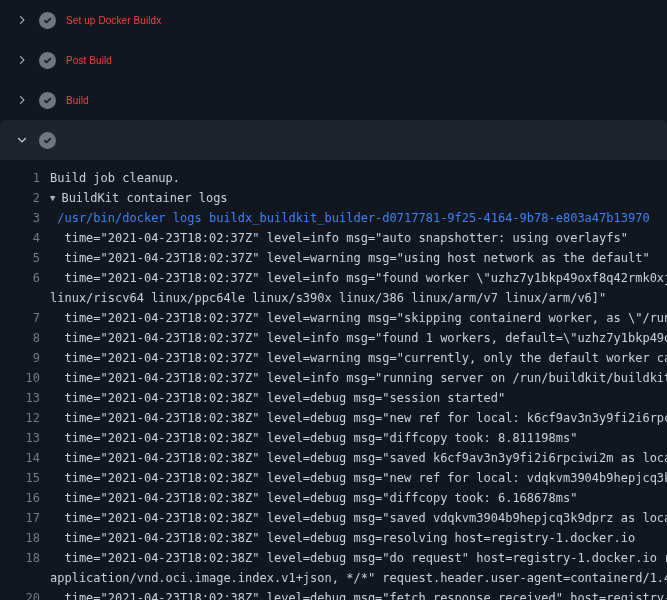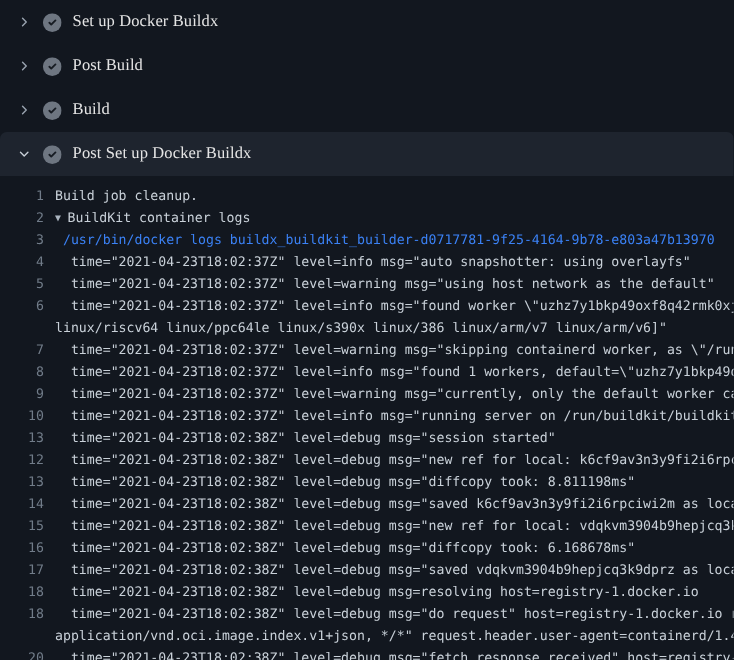--- a/index.html
+++ b/index.html
@@ -23,24 +23,23 @@
     flex:none;
   }
   .check {
     width:17px; height:17px;
     margin-left:9px;
     display:flex; align-items:center; justify-content:center;
     flex:none;
   }
   .step-label {
     margin-left:10px;
-    font-size:15px;
-    color:#e5e5e5;
+    font-size:10px;
+    color:#ef4444;
     letter-spacing:0.1px;
-    font-family:Liberation Serif, serif;
   }
   .log {
     padding-top:8px;
     width:667px;
   }
   .logline {
     height:20px;
     line-height:20px;
     display:flex;
     overflow:hidden;
@@ -121,21 +120,20 @@
         <svg width="12" height="12" viewBox="0 0 16 16">
           <path d="M3.5 6 L8 10.5 L12.5 6" fill="none" stroke="#c6cdd5" stroke-width="1.7" stroke-linecap="round" stroke-linejoin="round"></path>
         </svg>
       </span>
       <span class="check">
         <svg width="17" height="17" viewBox="0 0 16 16">
           <circle cx="8" cy="8" r="8" fill="#6e7681"></circle>
           <path d="M11.3 5.6a.8.8 0 0 1 0 1.13l-3.6 3.6a.8.8 0 0 1-1.13 0L5 8.76a.8.8 0 1 1 1.13-1.13l1 1 3.04-3.03a.8.8 0 0 1 1.13 0z" fill="#171c23"></path>
         </svg>
       </span>
-      <span class="step-label">Post Set up Docker Buildx</span>
     </div>
   </div>
 <div class="log" id="log">
     <div class="logline">
       <span class="lnum">1</span>
       <span class="ltext normal"><span>Build job cleanup.</span></span>
     </div>
     <div class="logline">
       <span class="lnum">2</span>
       <span class="ltext group"><span class="tri">▼</span><span>BuildKit container logs</span></span>

